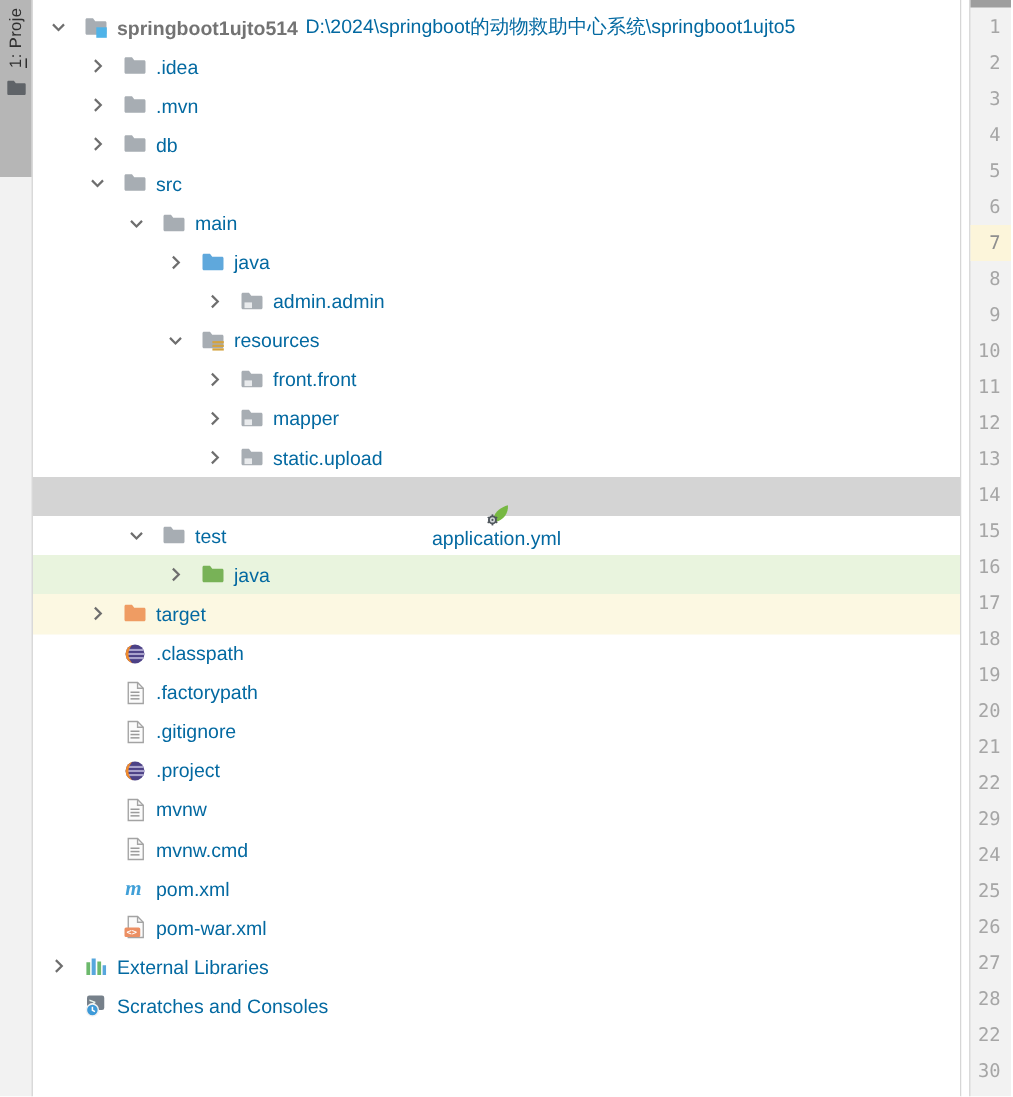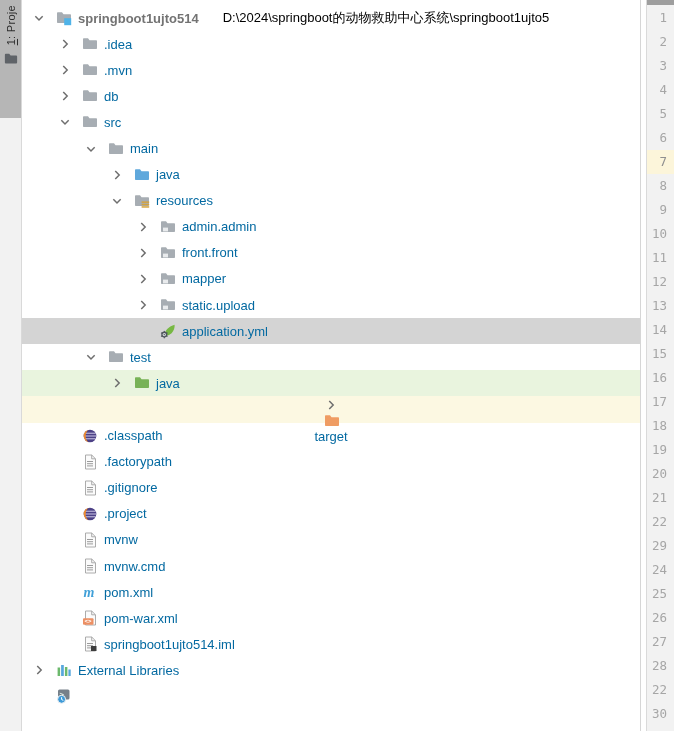--- a/index.html
+++ b/index.html
@@ -6,29 +6,29 @@
   body{font-family:"Liberation Sans",sans-serif;background:#fff;display:flex;}
   
   .stripe{width:21px;height:100%;background:#f2f2f2;border-right:1px solid #d9d9d9;position:relative;flex-shrink:0;}
   .stripe-tab{position:absolute;top:0;left:0;width:21px;height:118px;background:#b6b6b6;display:flex;flex-direction:column;align-items:center;cursor:pointer;}
   .stripe-label{writing-mode:vertical-rl;transform:rotate(180deg);font-size:11px;color:#2e2e2e;margin-top:5px;letter-spacing:0.3px;}
   .stripe-label .mn{text-decoration:underline;}
   .stripe-folder{margin-top:7px;line-height:0;}
   
   .tree{width:619px;height:100%;background:#fff;padding-top:5px;overflow:hidden;border-right:1px solid #d6d6d6;box-sizing:border-box;flex-shrink:0;}
   .row{height:26.1px;display:flex;align-items:center;white-space:nowrap;font-size:13px;color:#262626;cursor:pointer;}
-  .row.selected{background:var(--c-selected-row);}
+  .row.selected{background:var(--c-selected-row);flex-direction:column;}
   .row.green{background:var(--c-added-row-green);}
-  .row.yellow{background:var(--c-excluded-row-yellow);flex-direction:column;}
+  .row.yellow{background:var(--c-excluded-row-yellow);}
   .ind{flex-shrink:0;height:1px;}
   .chev{width:18px;height:16px;flex-shrink:0;display:flex;align-items:center;justify-content:center;}
   .icon{width:16px;height:16px;margin-left:8px;margin-right:6px;flex-shrink:0;line-height:0;}
   .lbl{color:#0369a1;}
   .lbl.bold{font-weight:bold;color:#737373;}
-  .suffix{color:#000000;margin-left:24px;}
+  .suffix{color:#0369a1;margin-left:5px;}
   
   .splitter{width:5px;height:100%;background:#fff;flex-shrink:0;cursor:col-resize;}
   
   .gutter{width:28px;height:100%;background:#f2f2f2;border-left:1px solid #dadada;box-sizing:border-box;flex-shrink:0;position:relative;padding-top:6px;}
   .gutter-top{position:absolute;top:0;left:0;width:100%;height:5px;background:#9e9e9e;}
   .gline{height:24px;line-height:24px;text-align:right;padding-right:7px;font-family:"DejaVu Sans Mono",monospace;font-size:12.5px;color:#a6a6a6;}
   .gline.current{background:var(--c-current-line);color:#8f8f8f;}
   svg{display:block;}
 </style>
 </head>
@@ -140,50 +140,50 @@
         </svg>
       </span>
       <span class="icon">
         <svg viewBox="0 0 16 16" width="16" height="16">
           <path d="M1 3.2c0-.6.4-1 1-1h4l1.5 2H14c.6 0 1 .4 1 1v6.9c0 .6-.4 1-1 1H2c-.6 0-1-.4-1-1z" fill="#5fa8dc"></path>
         </svg>
       </span>
       <span class="lbl">java</span>
     </div>
     <div class="row">
+      <span class="ind" style="width: 112px;"></span>
+      <span class="chev">
+        <svg viewBox="0 0 16 16" width="14" height="14">
+          <polyline points="6,3.5 10.5,8 6,12.5" fill="none" stroke="#6e6e6e" stroke-width="1.7"></polyline>
+        </svg>
+      </span>
+      <span class="icon">
+        <svg viewBox="0 0 16 16" width="16" height="16">
+          <path d="M1 3.2c0-.6.4-1 1-1h4l1.5 2H14c.6 0 1 .4 1 1v6.9c0 .6-.4 1-1 1H2c-.6 0-1-.4-1-1z" fill="#a7adb3"></path>
+          <rect x="3" y="8.6" width="5" height="3.8" fill="#e9ebed"></rect>
+        </svg>
+      </span>
+      <span class="lbl">admin.admin</span>
+    </div>
+    <div class="row">
       <span class="ind" style="width: 86px;"></span>
       <span class="chev">
         <svg viewBox="0 0 16 16" width="14" height="14">
           <polyline points="3.8,6 8,10.3 12.2,6" fill="none" stroke="#6e6e6e" stroke-width="1.7"></polyline>
         </svg>
       </span>
       <span class="icon">
         <svg viewBox="0 0 16 16" width="16" height="16">
           <path d="M1 3.2c0-.6.4-1 1-1h4l1.5 2H14c.6 0 1 .4 1 1v6.9c0 .6-.4 1-1 1H2c-.6 0-1-.4-1-1z" fill="#a7adb3"></path>
           <rect x="7.6" y="8.4" width="7.6" height="1.5" fill="#d4a33e"></rect>
           <rect x="7.6" y="10.8" width="7.6" height="1.5" fill="#d4a33e"></rect>
           <rect x="7.6" y="13.2" width="7.6" height="1.5" fill="#d4a33e"></rect>
         </svg>
       </span>
       <span class="lbl">resources</span>
-    </div>
-    <div class="row">
-      <span class="ind" style="width: 112px;"></span>
-      <span class="chev">
-        <svg viewBox="0 0 16 16" width="14" height="14">
-          <polyline points="6,3.5 10.5,8 6,12.5" fill="none" stroke="#6e6e6e" stroke-width="1.7"></polyline>
-        </svg>
-      </span>
-      <span class="icon">
-        <svg viewBox="0 0 16 16" width="16" height="16">
-          <path d="M1 3.2c0-.6.4-1 1-1h4l1.5 2H14c.6 0 1 .4 1 1v6.9c0 .6-.4 1-1 1H2c-.6 0-1-.4-1-1z" fill="#a7adb3"></path>
-          <rect x="3" y="8.6" width="5" height="3.8" fill="#e9ebed"></rect>
-        </svg>
-      </span>
-      <span class="lbl">admin.admin</span>
     </div>
     <div class="row">
       <span class="ind" style="width: 112px;"></span>
       <span class="chev">
         <svg viewBox="0 0 16 16" width="14" height="14">
           <polyline points="6,3.5 10.5,8 6,12.5" fill="none" stroke="#6e6e6e" stroke-width="1.7"></polyline>
         </svg>
       </span>
       <span class="icon">
         <svg viewBox="0 0 16 16" width="16" height="16">
@@ -399,35 +399,20 @@
         <svg viewBox="0 0 16 16" width="16" height="16">
           <path d="M3.5 1h6.2l3.8 3.8V15h-10z" fill="#fbfbfb" stroke="#a3a3a3" stroke-width="0.9"></path>
           <path d="M9.7 1v3.8h3.8" fill="none" stroke="#a3a3a3" stroke-width="0.9"></path>
           <rect x="1" y="8.3" width="10.5" height="6.4" rx="1" fill="#ec8f63"></rect>
           <text x="2.4" y="13.4" font-size="5.8" font-weight="bold" fill="#fff" font-family="DejaVu Sans Mono, monospace">&lt;&gt;</text>
         </svg>
       </span>
       <span class="lbl">pom-war.xml</span>
     </div>
     <div class="row">
-      <span class="ind" style="width: 34px;"></span>
-      <span class="chev"></span>
-      <span class="icon">
-        <svg viewBox="0 0 16 16" width="16" height="16">
-          <path d="M3.5 1h6.2l3.8 3.8V15h-10z" fill="#fbfbfb" stroke="#a3a3a3" stroke-width="0.9"></path>
-          <path d="M9.7 1v3.8h3.8" fill="none" stroke="#a3a3a3" stroke-width="0.9"></path>
-          <rect x="5" y="7" width="6" height="1" fill="#9b9b9b"></rect>
-          <rect x="5" y="9.2" width="6" height="1" fill="#9b9b9b"></rect>
-          <rect x="5" y="11.4" width="6" height="1" fill="#9b9b9b"></rect>
-          <rect x="9" y="10" width="5.5" height="5" fill="#3c3c3c"></rect>
-        </svg>
-      </span>
-      <span class="lbl">springboot1ujto514.iml</span>
-    </div>
-    <div class="row">
       <span class="ind" style="width: 8px;"></span>
       <span class="chev">
         <svg viewBox="0 0 16 16" width="14" height="14">
           <polyline points="6,3.5 10.5,8 6,12.5" fill="none" stroke="#6e6e6e" stroke-width="1.7"></polyline>
         </svg>
       </span>
       <span class="icon">
         <svg viewBox="0 0 16 16" width="16" height="16">
           <rect x="1.6" y="5.5" width="2.5" height="8.5" fill="#6cb96c"></rect>
           <rect x="5.1" y="3" width="2.7" height="11" fill="#57a7dd"></rect>
@@ -441,20 +426,21 @@
       <span class="ind" style="width: 8px;"></span>
       <span class="chev"></span>
       <span class="icon">
         <svg viewBox="0 0 16 16" width="16" height="16">
           <rect x="2" y="1.6" width="11.5" height="9.8" rx="1.5" fill="#76808a"></rect>
           <text x="3.4" y="8.8" font-size="7.5" font-weight="bold" fill="#e8f4ec" font-family="DejaVu Sans Mono, monospace">&gt;</text>
           <circle cx="5.6" cy="11.3" r="4" fill="#3d9ad8" stroke="#f2f2f2" stroke-width="1"></circle>
           <path d="M5.6 9.2v2.3l1.7.9" stroke="#fff" stroke-width="1" fill="none"></path>
         </svg>
       </span>
+      <span class="lbl">Scratches and Consoles</span>
     </div>
   </div>
 
 <div class="splitter"></div>
 
 <div class="gutter" id="gutter">
   <div class="gutter-top"></div>
 <div class="gline">1</div>
     <div class="gline">2</div>
     <div class="gline">3</div>

